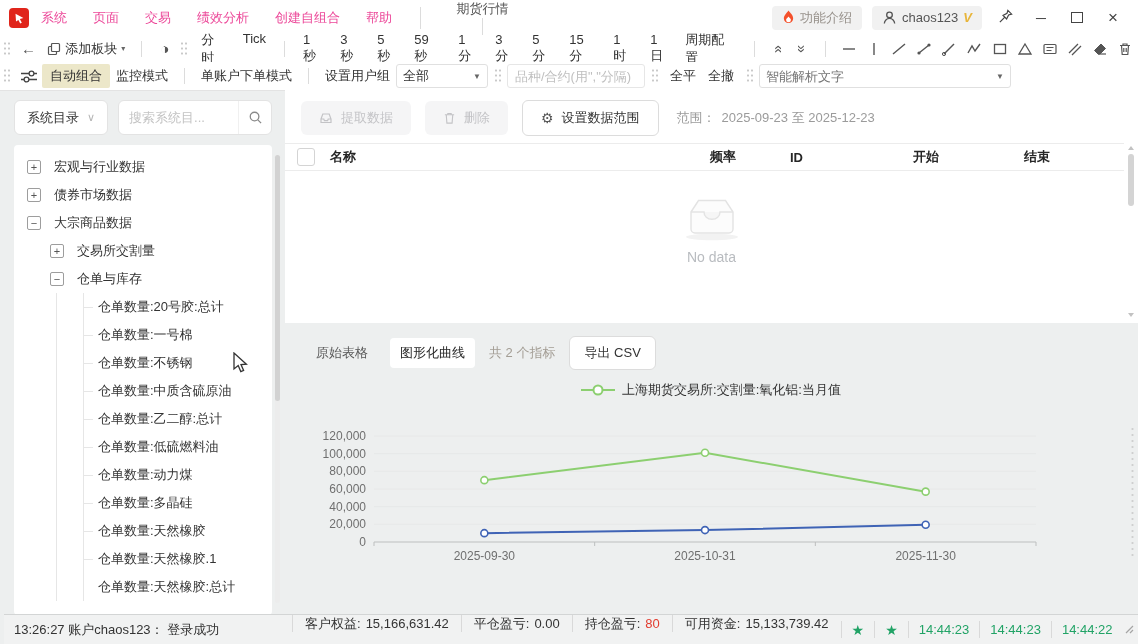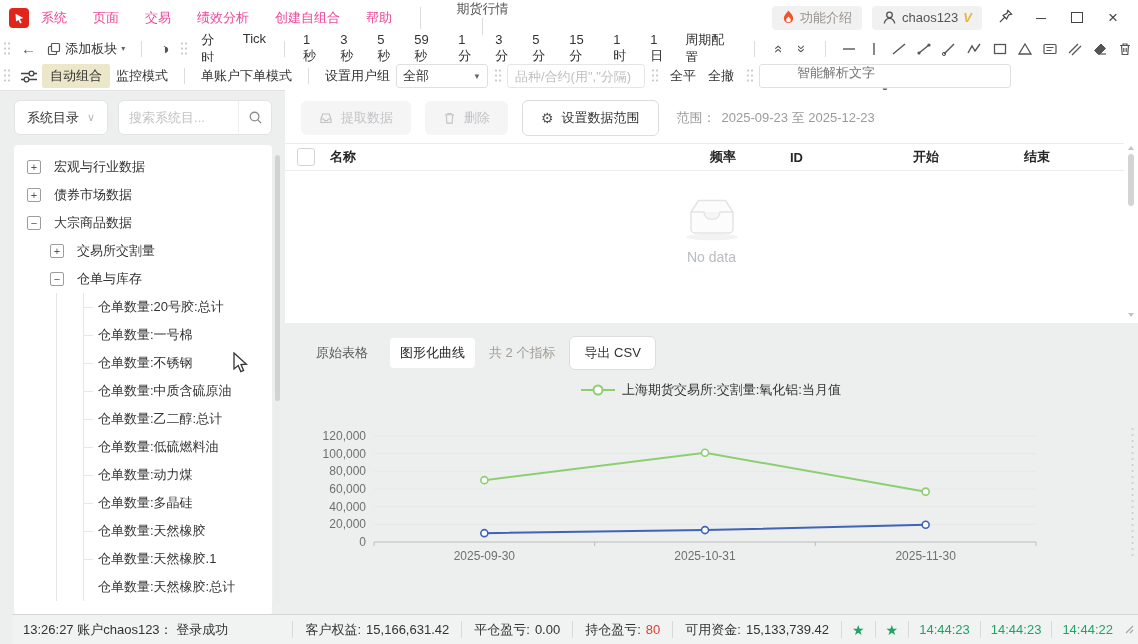--- a/index.html
+++ b/index.html
@@ -91,21 +91,21 @@
   .ltab.active{background:#fff;border-radius:4px;height:30px;display:flex;align-items:center;color:#262626;}
   .ind-count{color:#a39d94;margin-left:2px;}
   .csv-btn{height:32px;background:#fff;border:1px solid #dcdcdc;border-radius:6px;display:flex;align-items:center;padding:0 14px;color:#333;margin-left:2px;}
   .chart-section{position:absolute;top:281px;left:0;right:0;bottom:0;}
   .legend{display:flex;justify-content:center;gap:34px;padding-top:10px;}
   .legend-item{display:flex;align-items:center;gap:7px;color:#333;}
   .chart-svg{position:absolute;top:40px;left:0;}
   .chart-scroll{position:absolute;right:3px;top:55px;height:130px;width:5px;background-image:radial-gradient(circle,#cfcfcf 1px,transparent 1.2px);background-size:5px 6px;}
 
   
-  .statusbar{position:absolute;left:13px;right:0;bottom:0;height:29px;background:#f1f2f2;border-top:1px solid #d3d5d5;display:flex;align-items:center;color:#333;}
+  .statusbar{position:absolute;left:4px;right:0;bottom:0;height:29px;background:#f1f2f2;border-top:1px solid #d3d5d5;display:flex;align-items:center;color:#333;}
   .sb-login{width:288px;padding-left:10px;box-sizing:border-box;white-space:nowrap;overflow:hidden;}
   .sb-item{border-left:1px solid #d9d9d9;padding:0 12px;height:17px;display:flex;align-items:center;gap:5px;white-space:nowrap;}
   .sb-star{border-left:1px solid #d9d9d9;padding:0 10px;height:17px;display:flex;align-items:center;color:#21a366;font-size:14px;}
   .sb-time{border-left:1px solid #d9d9d9;padding:0 10px;height:17px;display:flex;align-items:center;color:#21a366;}
   .sb-spacer{flex:1;}
   .sb-grip{margin-right:4px;}
 
   .cursor-overlay{position:absolute;left:232px;top:352px;pointer-events:none;}
 </style>
 </head>
@@ -290,21 +290,21 @@
     <div class="select-box" style="width:78px;">
       <span style="flex:1;">全部</span>
       <span class="select-caret">▼</span>
     </div>
     <div class="grip" style="margin:0 6px;"></div>
     <input class="plain-input" style="width: 122px;" placeholder="品种/合约(用&quot;,&quot;分隔)">
     <div class="grip" style="margin:0 6px;"></div>
     <span class="tbtn">全平</span>
     <span class="tbtn">全撤</span>
     <div class="grip" style="margin:0 6px;"></div>
-    <div class="select-box" style="width:238px;flex-direction:column;">
+    <div class="select-box" style="width:238px;">
       <input style="flex: 1 1 0%; border: none; outline: none; font-size: 13px; font-family: inherit; min-width: 0px; padding: 0px;" placeholder="智能解析文字">
       <span class="select-caret">▼</span>
     </div>
   </div>
 
   <div class="sidebar">
     <div class="side-controls">
       <div class="catalog-btn">
         <span>系统目录</span>
         <span class="catalog-caret">∨</span>
@@ -505,21 +505,21 @@
           <circle cx="200.33333333333331" cy="69.16666666666666" r="3.5" fill="#fff" stroke="#8ccf70" stroke-width="1.6"></circle>
           <circle cx="421" cy="41.78333333333333" r="3.5" fill="#fff" stroke="#8ccf70" stroke-width="1.6"></circle>
           <circle cx="641.6666666666666" cy="80.65" r="3.5" fill="#fff" stroke="#8ccf70" stroke-width="1.6"></circle>
         </svg>
       <div class="chart-scroll"></div>
     </div>
   </div>
 
   <div class="statusbar">
     <span class="sb-login">13:26:27 账户chaos123： 登录成功</span>
-    <span id="sb-metrics" style="display:flex;height:100%;align-items:center;">
+    <span id="sb-metrics" style="display:flex;height:100%;align-items:flex-start;">
         <span class="sb-item">
           <span>客户权益:</span>
           <span style="color: rgb(51, 51, 51);">15,166,631.42</span>
         </span>
         <span class="sb-item">
           <span>平仓盈亏:</span>
           <span style="color: rgb(51, 51, 51);">0.00</span>
         </span>
         <span class="sb-item">
           <span>持仓盈亏:</span>

